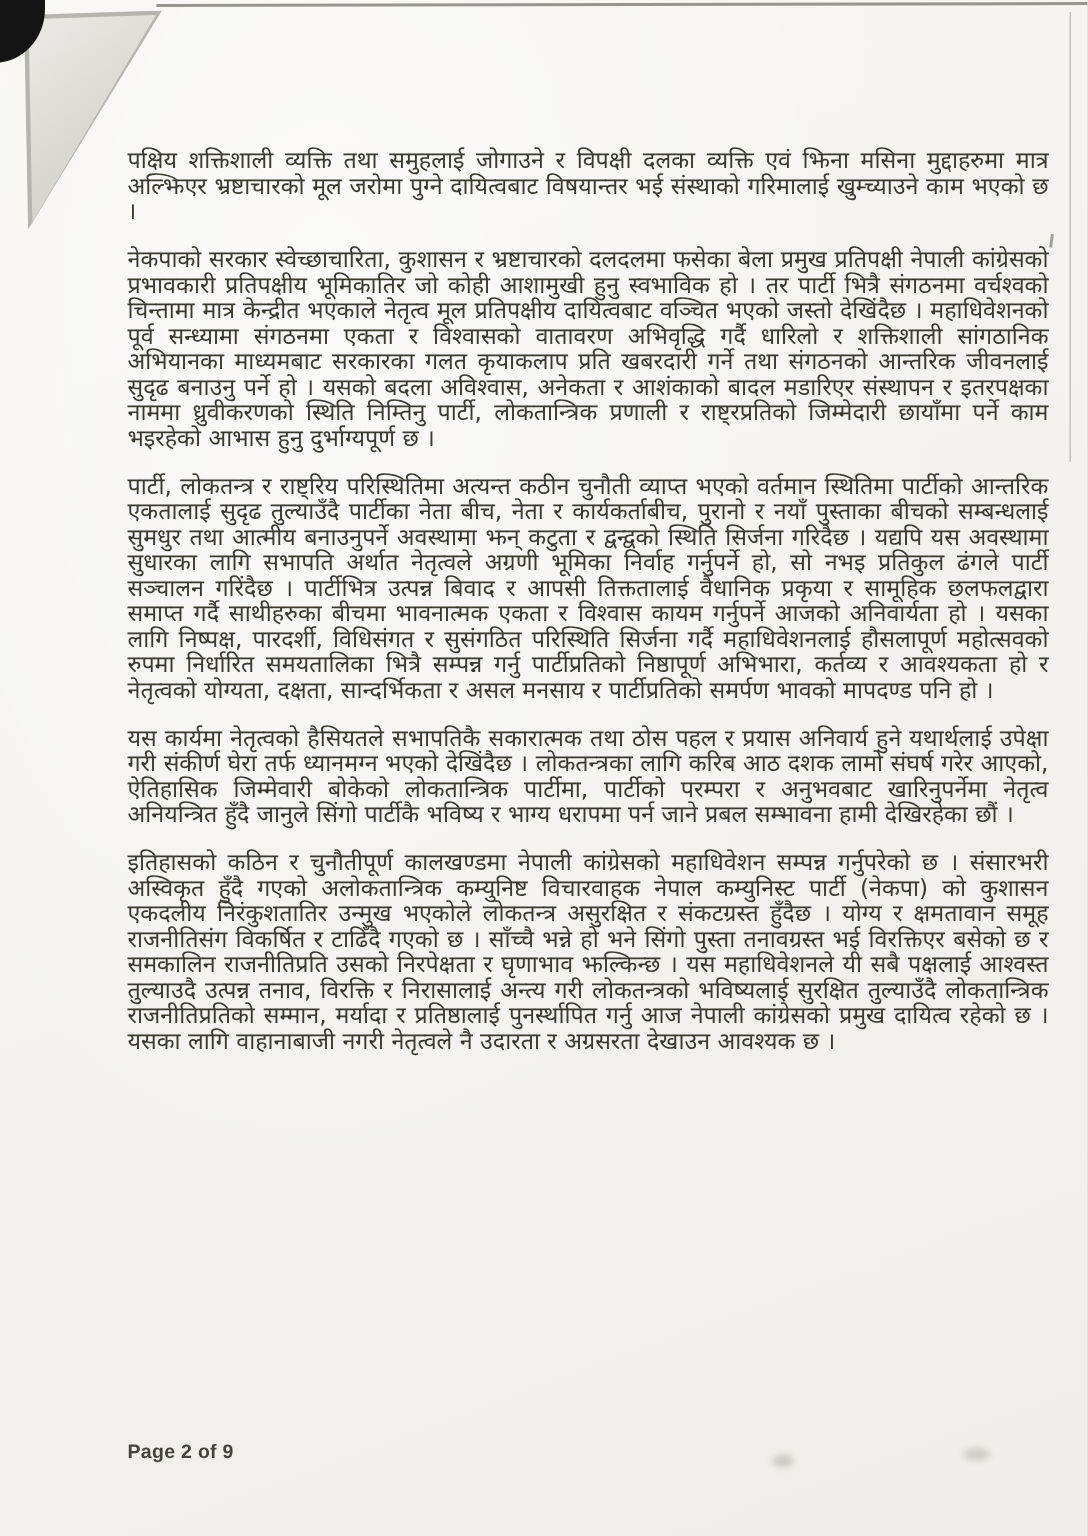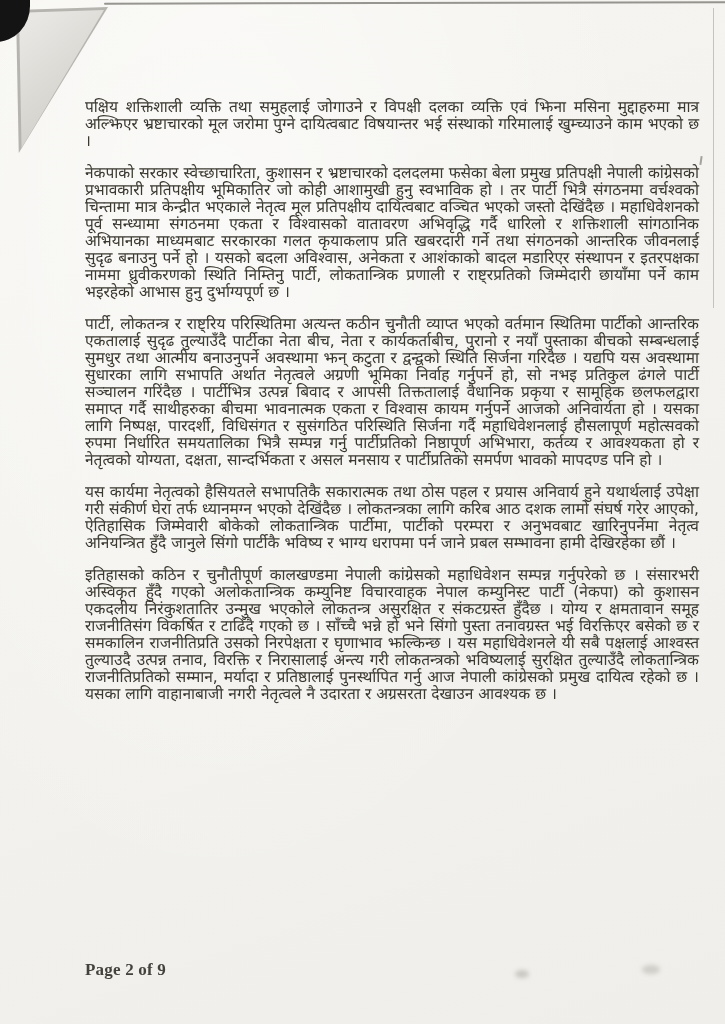--- a/index.html
+++ b/index.html
@@ -125,22 +125,22 @@
   }
 
   .text-block p {
     margin-bottom: 15px;
   }
 
   .page-footer {
     position: absolute;
     top: 960px;
     left: 85px;
-    font-family: Liberation Serif, serif;
-    font-size: 17px;
+    font-family: Liberation Sans, sans-serif;
+    font-size: 13px;
     font-weight: bold;
     color: #44423c;
     letter-spacing: 0.2px;
   }
 </style>
 </head>
 <body>
 
 <div class="scan-page">
 

